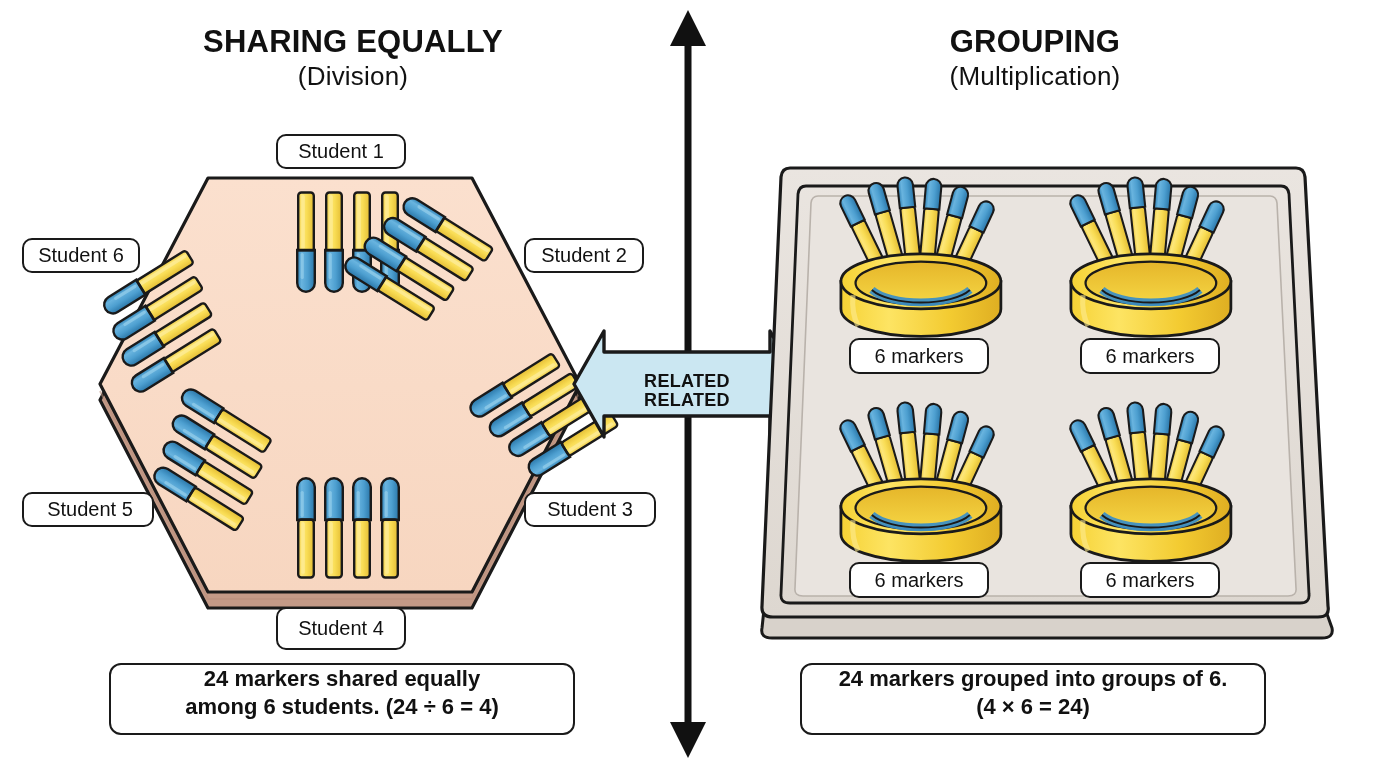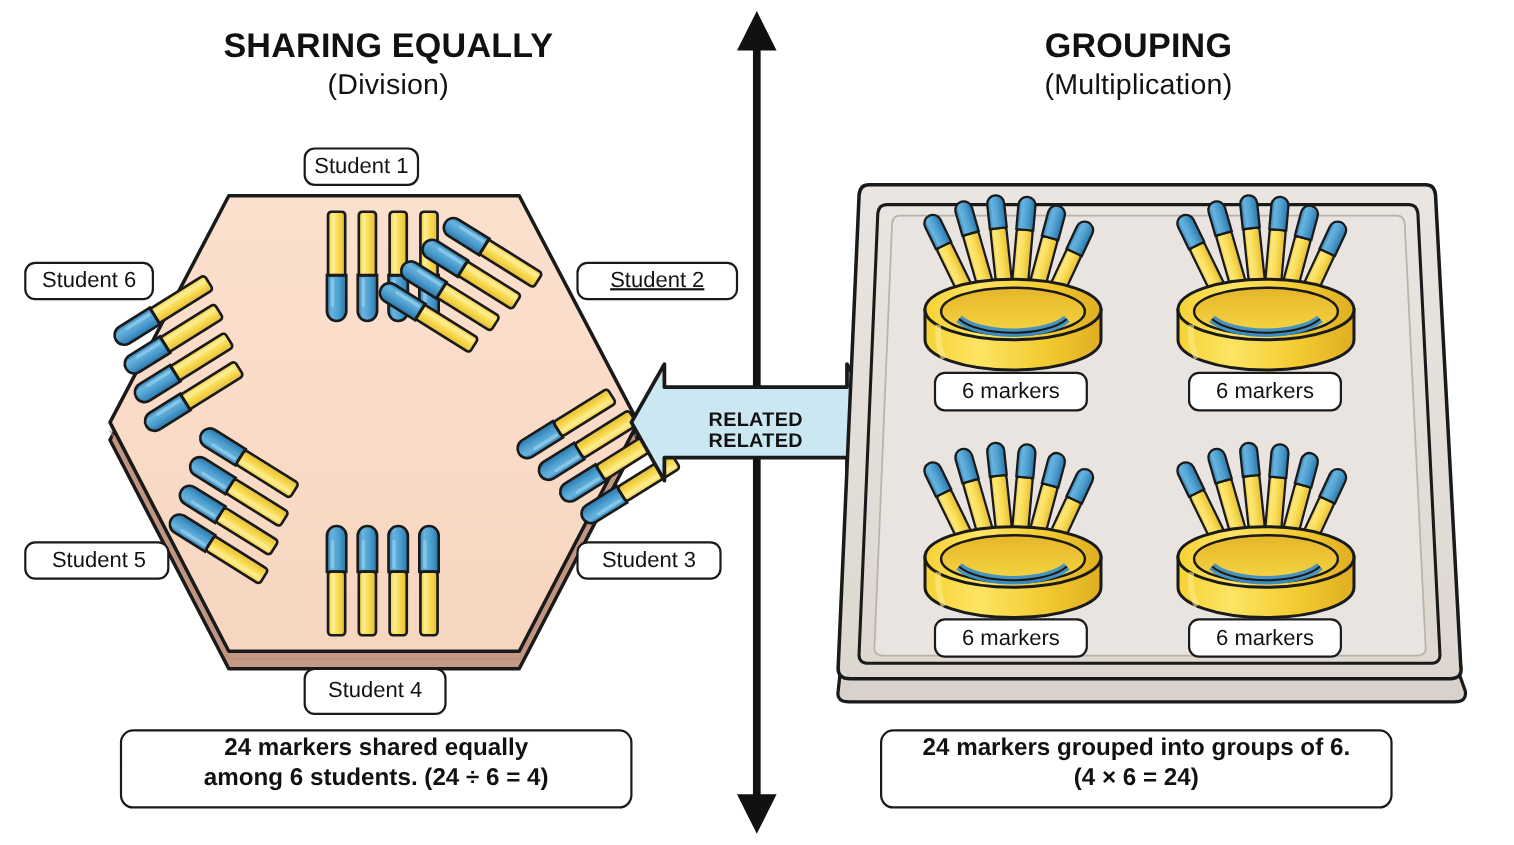--- a/index.html
+++ b/index.html
@@ -231,24 +231,24 @@
     <g transform="translate(1052,355) scale(0.86)">
       <use href="#cupUnit" x="0" y="0" width="230" height="250"></use>
     </g>
   </svg>
 
   <div class="badge-text" style="left:594px;top:372px;width:186px;">
     <span>RELATED</span><br>
     <span>RELATED</span>
   </div>
 
-  <div class="pill" style="left:276px;top:134px;width:105px;height:35px;">
+  <div class="pill" style="left:276px;top:134px;width:130px;height:35px;">
     <span>Student 1</span>
   </div>
-  <div class="pill" style="left:524px;top:238px;width:147px;height:35px;text-decoration:underline;">
+  <div class="pill" style="left:524px;top:238px;width:120px;height:35px;">
     <span>Student 2</span>
   </div>
   <div class="pill" style="left:524px;top:492px;width:132px;height:35px;">
     <span>Student 3</span>
   </div>
   <div class="pill" style="left:276px;top:607px;width:130px;height:43px;">
     <span>Student 4</span>
   </div>
   <div class="pill" style="left:22px;top:492px;width:132px;height:35px;padding-left:15px;">
     <span>Student 5</span>

